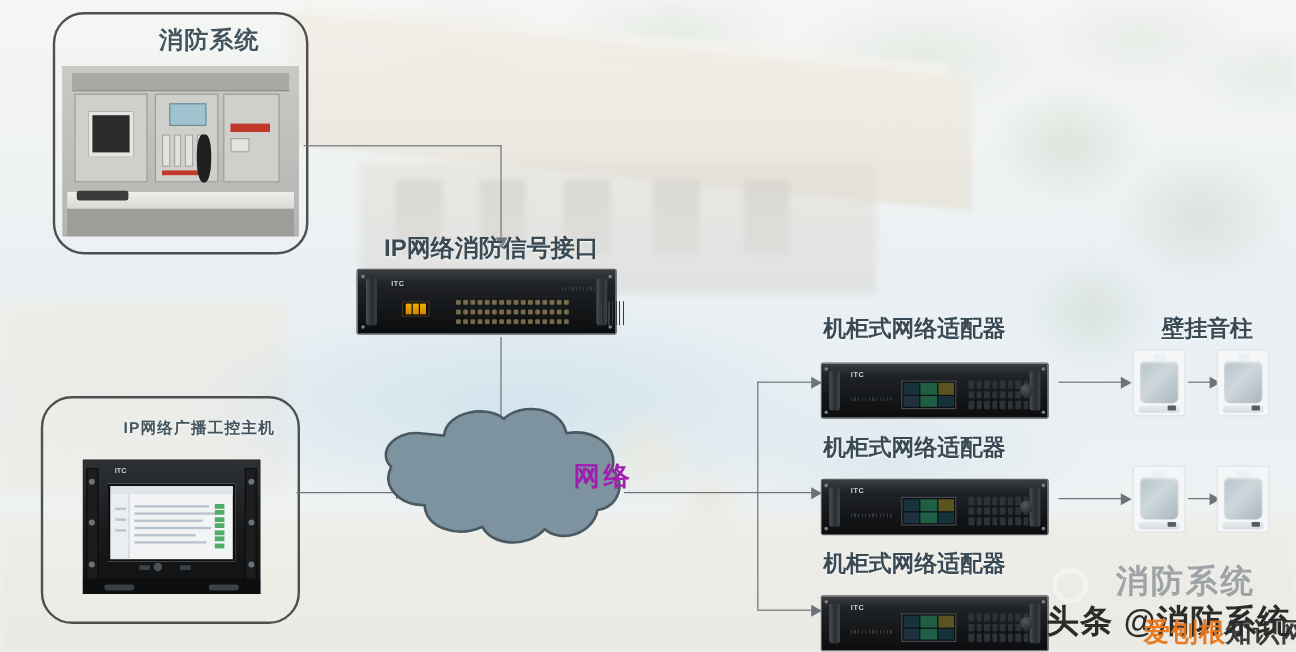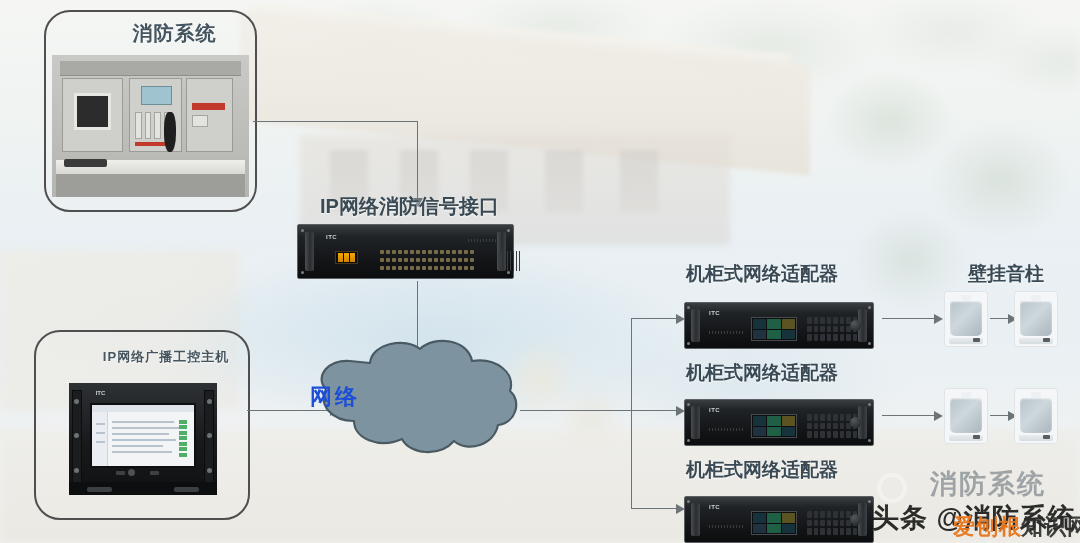--- a/index.html
+++ b/index.html
@@ -160,21 +160,21 @@
     box-shadow:inset 0 1px 2px rgba(255,255,255,.7); }
   .spk .notch{ position:absolute; left:38%; top:6%; width:24%; height:12%; background:#eef1f3; border-radius:0 0 60% 60%; }
   .spk .base{ position:absolute; left:10%; bottom:4%; width:80%; height:10%; background:linear-gradient(180deg,#e8ecef,#d6dcdf); border-radius:2px; }
   .spk .dot{ position:absolute; right:16%; bottom:7%; width:7px; height:4px; background:#585d61; border-radius:1px; }
 
   
   .cloud{ position:absolute; }
   .cloud svg{ display:block; }
   .cloud .ctext{
     position:absolute; left:0; right:0; top:50%; transform:translateY(-52%);
-    text-align:left; color:#1d4ed8; font-size:22px; font-weight:700; letter-spacing:3px;
+    text-align:right; color:#a21caf; font-size:22px; font-weight:700; letter-spacing:3px;
   }
 
   
   .lbl{
     position:absolute; color:#3a4a55; font-weight:700; white-space:nowrap;
     text-shadow:0 1px 2px rgba(255,255,255,.8);
   }
 
   
   .wire{ position:absolute; background:#6d7478; }

